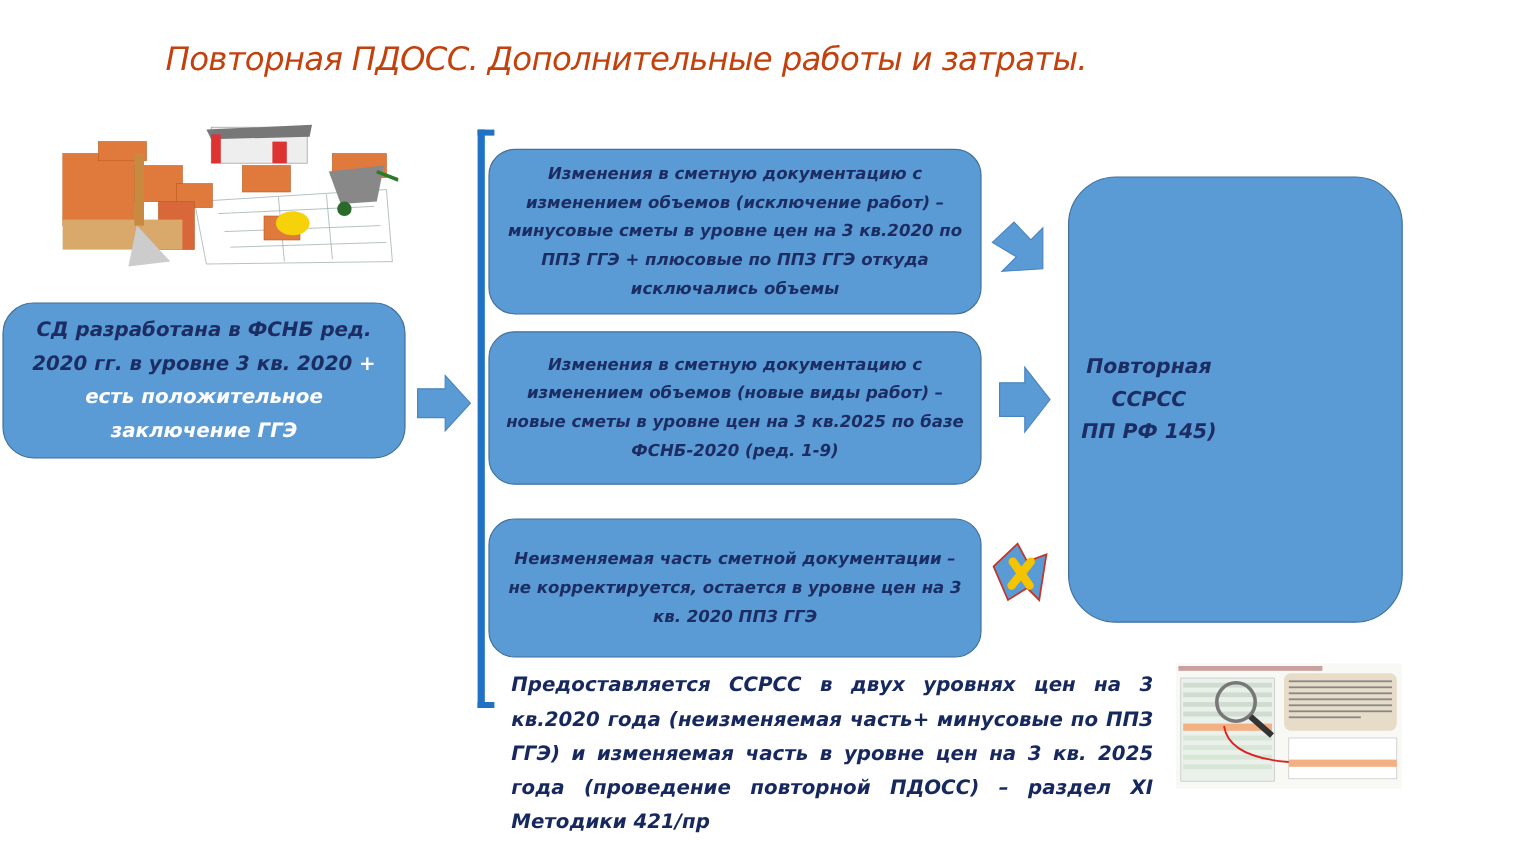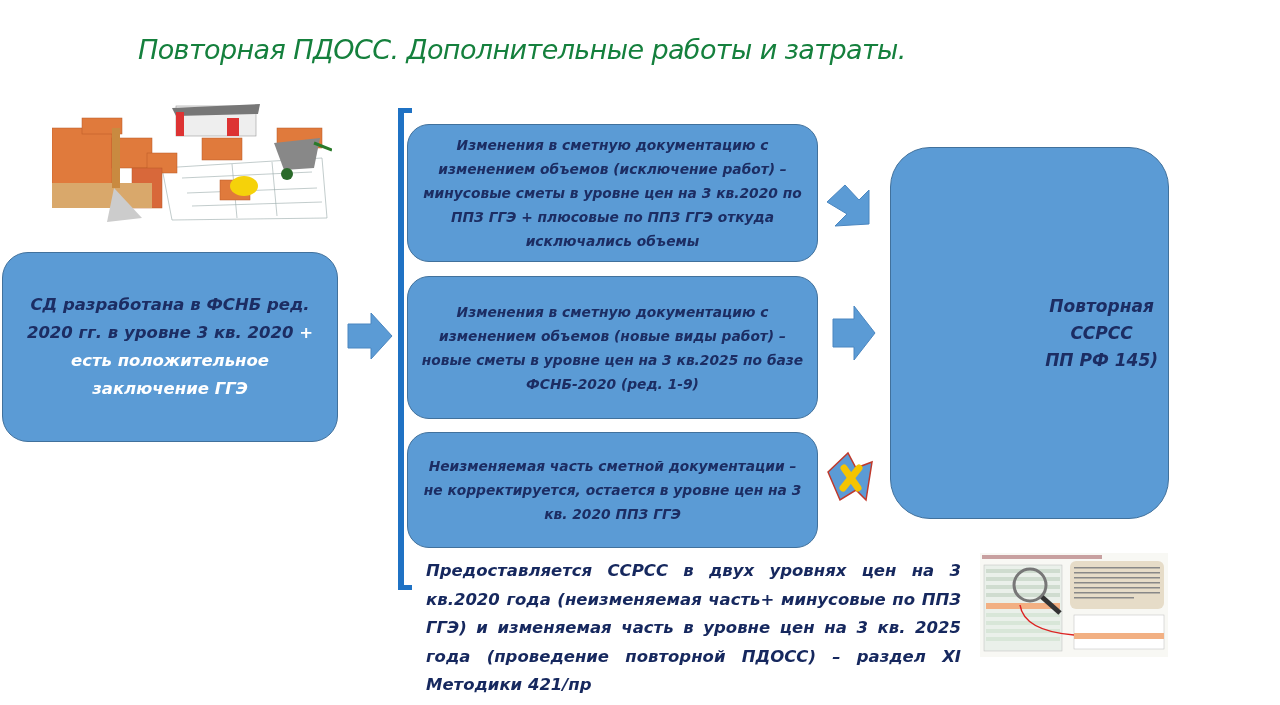--- a/index.html
+++ b/index.html
@@ -3,33 +3,33 @@
 <meta charset="utf-8">
 <style>
   html, body { margin: 0; padding: 0; }
   body {
     width: 1280px; height: 705px; background: #ffffff; position: relative; overflow: hidden;
     font-family: "DejaVu Sans", sans-serif;
   }
   .title {
     position: absolute; left: 138px; top: 34px; width: 940px;
     font-family: "DejaVu Sans", sans-serif; font-style: italic; font-size: 27px;
-    color: #15803d; letter-spacing: -0.6px; white-space: nowrap;
+    color: #c2410c; letter-spacing: -0.6px; white-space: nowrap;
   }
   .box {
     position: absolute; background: #5b9bd5; border: 1.5px solid #41719c;
-    display: flex; align-items: center; justify-content: flex-end; text-align: center;
+    display: flex; align-items: center; justify-content: flex-start; text-align: center;
     color: #1c2d63; font-style: italic; font-weight: bold;
     font-family: "DejaVu Sans", sans-serif; box-sizing: border-box;
   }
-  .box-left { left: 2px; top: 252px; width: 336px; height: 190px; border-radius: 26px; font-size: 16.5px; line-height: 28px; padding: 3px 14px; }
+  .box-left { left: 2px; top: 252px; width: 336px; height: 130px; border-radius: 26px; font-size: 16.5px; line-height: 28px; padding: 3px 14px; }
   .box-left .white { color: #ffffff; }
   .box-mid { left: 407px; width: 411px; border-radius: 22px; font-size: 13.8px; line-height: 24px; padding: 0 12px; }
   .box-m1 { top: 124px; height: 138px; }
-  .box-m2 { top: 276px; height: 143px; }
+  .box-m2 { top: 276px; height: 128px; }
   .box-m3 { top: 432px; height: 116px; }
   .box-right { left: 890px; top: 147px; width: 279px; height: 372px; border-radius: 40px; font-size: 17px; line-height: 27px; padding: 4px 10px; }
   .bracket {
     position: absolute; left: 398px; top: 108px; width: 14px; height: 482px;
     border-left: 6px solid #1f72c4; border-top: 5px solid #1f72c4; border-bottom: 5px solid #1f72c4;
     box-sizing: border-box;
   }
   .arrow { position: absolute; }
   .bottom-text {
     position: absolute; left: 426px; top: 557px; width: 535px;

